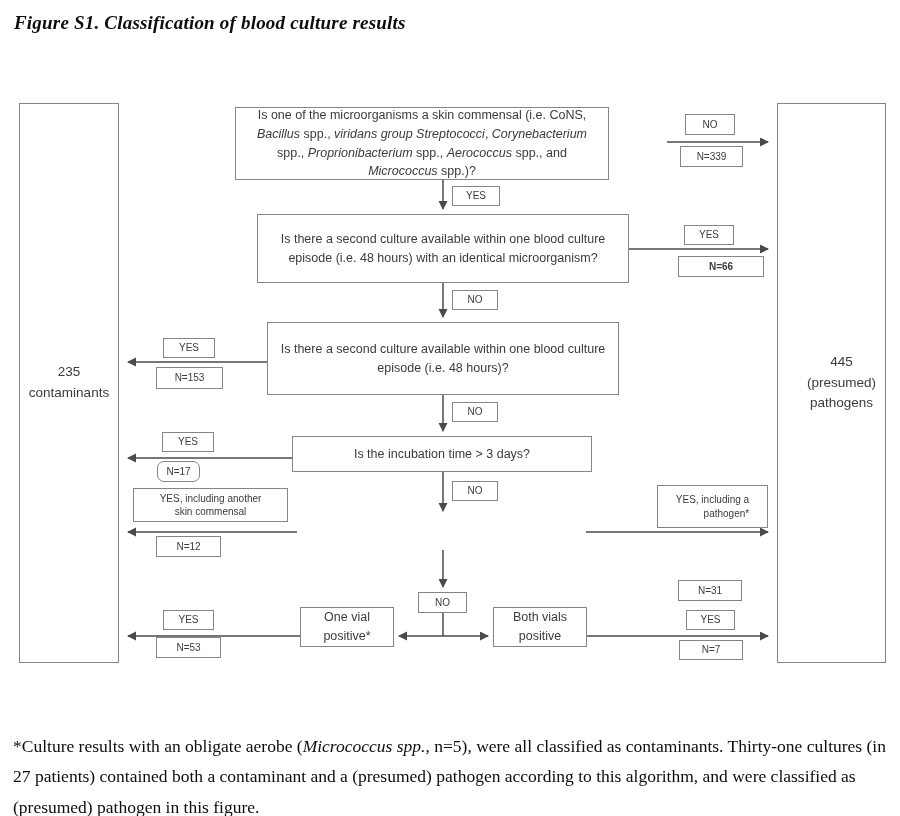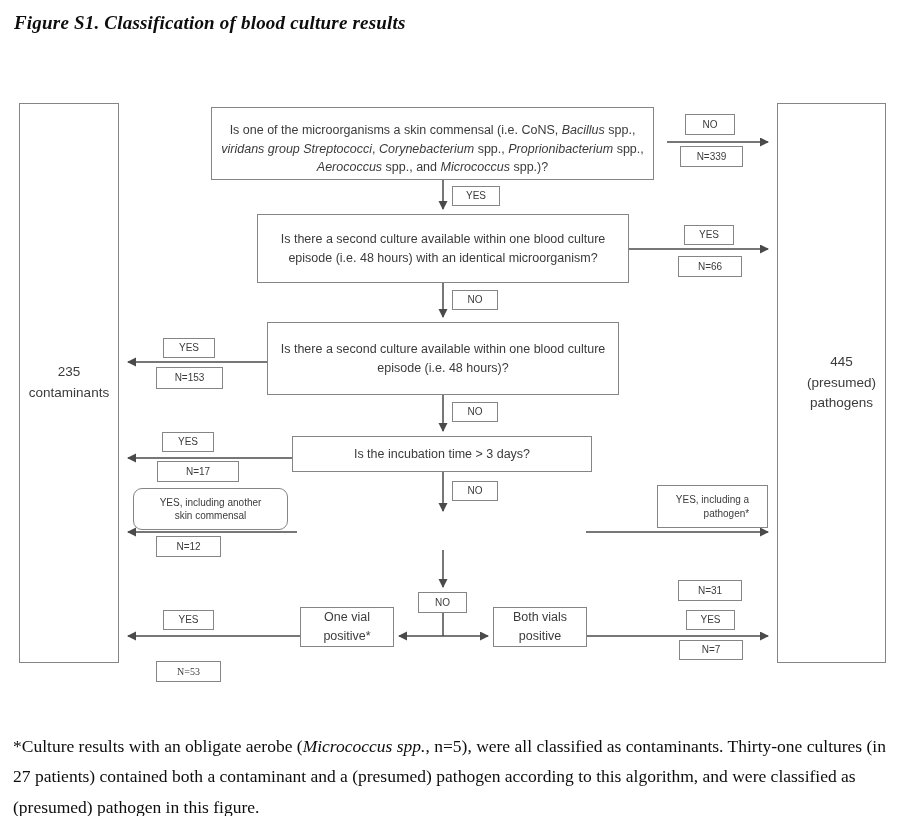--- a/index.html
+++ b/index.html
@@ -63,21 +63,21 @@
       <line x1="586" y1="636" x2="768" y2="636" marker-end="url(#ah)"></line>
     </g>
   </svg>
 
   <div class="box tall" style="left:19px; top:103px; width:100px; height:560px;">235
 contaminants</div>
   <div class="box tall" style="left:777px; top:103px; width:109px; height:560px;padding-left:26px;">445
 (presumed)
 pathogens</div>
 
-  <div class="box" style="left:211px; top:107px; width:443px; height:73px;align-items:flex-end;">
+  <div class="box" style="left:235px; top:107px; width:374px; height:73px;">
     <span><span>Is one of the microorganisms a skin commensal (i.e. CoNS, </span><i>Bacillus</i><span> spp., </span><i>viridans group Streptococci</i><span>, </span><i>Corynebacterium</i><span> spp., </span><i>Proprionibacterium</i><span> spp., </span><i>Aerococcus</i><span> spp., and </span><i>Micrococcus</i><span> spp.)?</span></span>
   </div>
   <div class="box" style="left:257px; top:214px; width:372px; height:69px;">
     <span>Is there a second culture available within one blood culture episode (i.e. 48 hours) with an identical microorganism?</span>
   </div>
   <div class="box" style="left:267px; top:322px; width:352px; height:73px;">
     <span>Is there a second culture available within one blood culture episode (i.e. 48 hours)?</span>
   </div>
   <div class="box" style="left:292px; top:436px; width:300px; height:36px;">
     <span>Is the incubation time &gt; 3 days?</span>
@@ -86,39 +86,39 @@
   <div class="box pre" style="left:300px; top:607px; width:94px; height:40px;">One vial
 positive*</div>
   <div class="box pre" style="left:493px; top:607px; width:94px; height:40px;text-align:center;">Both vials
 positive</div>
 
   <div class="box lbl" style="left:685px; top:114px; width:50px; height:21px;">NO</div>
   <div class="box lbl" style="left:680px; top:146px; width:63px; height:21px;">N=339</div>
   <div class="box lbl" style="left:452px; top:186px; width:48px; height:20px;">YES</div>
 
   <div class="box lbl" style="left:684px; top:225px; width:50px; height:20px;">YES</div>
-  <div class="box lbl" style="left:678px; top:256px; width:64px; height:21px;">N=66</div>
+  <div class="box lbl" style="left:678px; top:256px; width:86px; height:21px;font-weight:bold;">N=66</div>
   <div class="box lbl" style="left:452px; top:290px; width:46px; height:20px;">NO</div>
 
   <div class="box lbl" style="left:163px; top:338px; width:52px; height:20px;">YES</div>
   <div class="box lbl" style="left:156px; top:367px; width:67px; height:22px;">N=153</div>
   <div class="box lbl" style="left:452px; top:402px; width:46px; height:20px;">NO</div>
 
   <div class="box lbl" style="left:162px; top:432px; width:52px; height:20px;">YES</div>
-  <div class="box lbl" style="left:157px; top:461px; width:82px; height:21px;">N=17</div>
+  <div class="box lbl" style="left:157px; top:461px; width:43px; height:21px;border-radius:7px;">N=17</div>
   <div class="box lbl" style="left:452px; top:481px; width:46px; height:20px;">NO</div>
 
-  <div class="box lbl pre" style="left:133px; top:488px; width:155px; height:42px;border-radius:9px;">YES, including another
+  <div class="box lbl pre" style="left:133px; top:488px; width:155px; height:34px;">YES, including another
 skin commensal</div>
   <div class="box lbl" style="left:156px; top:536px; width:65px; height:21px;">N=12</div>
   <div class="box lbl pre" style="left:657px; top:485px; width:111px; height:43px;text-align:right;">YES, including a
 pathogen*</div>
   <div class="box lbl" style="left:678px; top:536px; width:64px; height:21px;margin-top:44px;">N=31</div>
   <div class="box lbl" style="left:418px; top:592px; width:49px; height:21px;">NO</div>
 
   <div class="box lbl" style="left:163px; top:610px; width:51px; height:20px;">YES</div>
-  <div class="box lbl" style="left:156px; top:661px; width:65px; height:21px;font-family:Liberation Serif, serif;">N=53</div>
+  <div class="box lbl" style="left:156px; top:637px; width:65px; height:21px;">N=53</div>
   <div class="box lbl" style="left:686px; top:610px; width:49px; height:20px;">YES</div>
   <div class="box lbl" style="left:679px; top:640px; width:64px; height:20px;">N=7</div>
 
   <div class="footnote"><span>*Culture results with an obligate aerobe (</span><i>Micrococcus spp.</i><span>, n=5), were all classified as contaminants. Thirty-one cultures (in 27 patients) contained both a contaminant and a (presumed) pathogen according to this algorithm, and were classified as (presumed) pathogen in this figure.</span></div>
 
 </div>
 
 </body></html>

